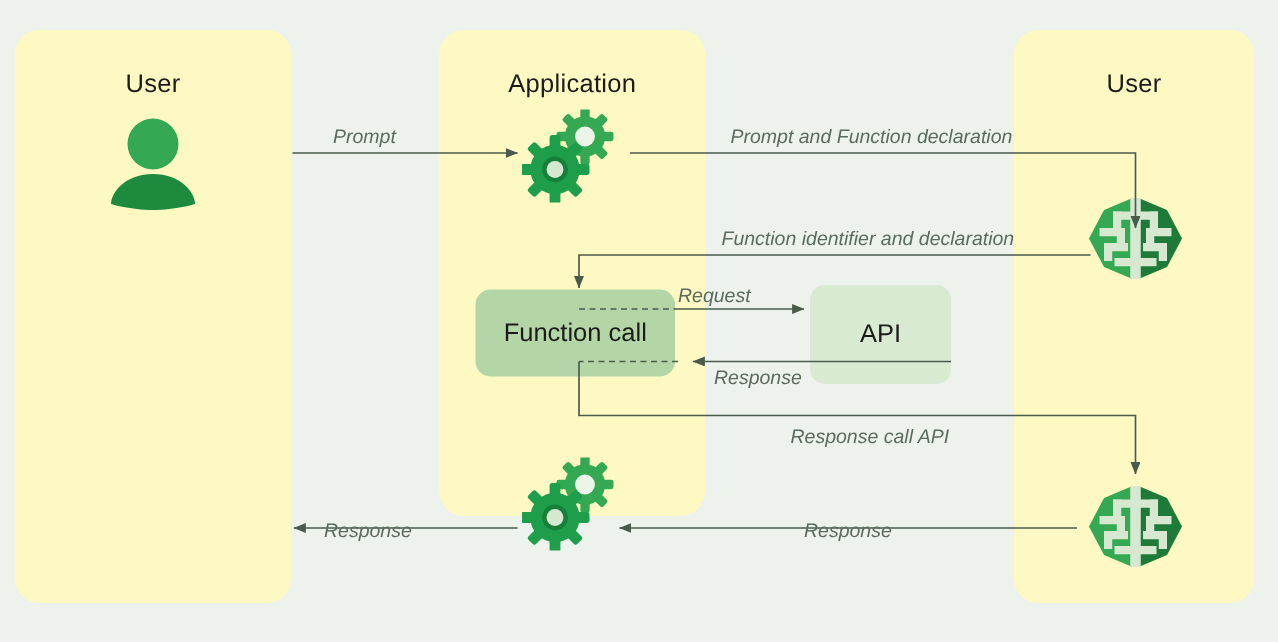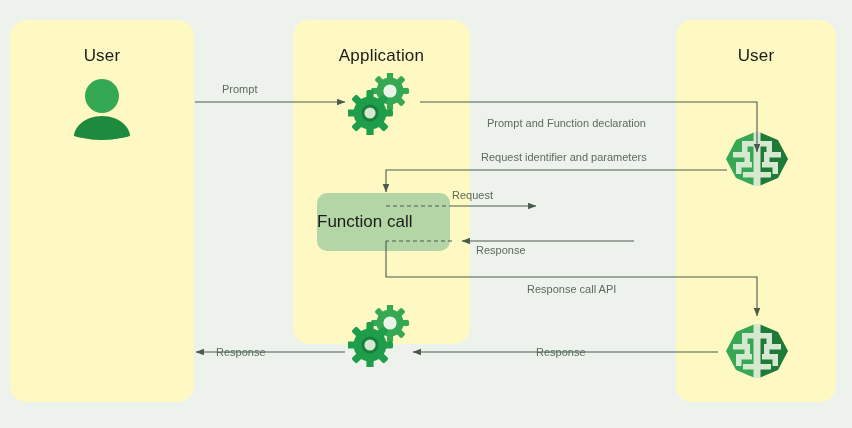--- a/index.html
+++ b/index.html
@@ -31,21 +31,21 @@
   }
   #lane-user   { left: 10px;  top: 20px; width: 184px; height: 382px; }
   #lane-app    { left: 293px; top: 20px; width: 177px; height: 324px; }
   #lane-model  { left: 676px; top: 20px; width: 160px; height: 382px; }
 
   .node-box {
     position: absolute;
     border-radius: 10px;
     display: flex;
     align-items: center;
-    justify-content: flex-start;
+    justify-content: center;
     font-size: 17px;
     color: #1b1b1b;
   }
   #box-function-call {
     left: 317px; top: 193px; width: 133px; height: 58px;
     background: #b4d6a6;
   }
   #box-api {
     left: 540px; top: 190px; width: 94px; height: 66px;
     background: #d9ead3;
@@ -70,42 +70,46 @@
     stroke-width: 1.1px;
   }
   .edge-dashed {
     fill: none;
     stroke: #4a5a4d;
     stroke-width: 1.1px;
     stroke-dasharray: 4 3;
   }
   .edge-label {
     position: absolute;
-    font-size: 11px;
+    font-size: 13px;
     color: #5b6b5e;
     white-space: nowrap;
+    font-style: italic;
   }
 </style>
 </head>
 <body>
 
 <div id="canvas">
 
   <div class="lane" id="lane-user">
     <div class="lane-title">User</div>
   </div>
   <div class="lane" id="lane-app">
     <div class="lane-title">Application</div>
   </div>
   <div class="lane" id="lane-model">
     <div class="lane-title">User</div>
   </div>
 
   <div class="node-box" id="box-function-call">
     <span>Function call</span>
+  </div>
+  <div class="node-box" id="box-api">
+    <span>API</span>
   </div>
 
   <div class="icon-holder" id="icon-user">
     <svg viewBox="0 0 60 62" width="60" height="62">
       <circle cx="30" cy="18" r="17" fill="#34a853"></circle>
       <path d="M30 38 C48 38 58 50 58 58 C58 58 45 62 30 62 C15 62 2 58 2 58 C2 50 12 38 30 38 Z" fill="#1e8a3e"></path>
     </svg>
   </div>
 
   <div class="icon-holder" id="icon-gears-1">
@@ -248,21 +252,21 @@
     <path class="edge-dashed" d="M452,241 L386,241"></path>
 
     <path class="edge" d="M386,241 L386,277 L757,277 L757,316" marker-end="url(#arrow)"></path>
 
     <path class="edge" d="M718,352 L413,352" marker-end="url(#arrow)"></path>
 
     <path class="edge" d="M345,352 L196,352" marker-end="url(#arrow)"></path>
   </svg>
 
   <div class="edge-label" style="left:222px; top:83px;">Prompt</div>
-  <div class="edge-label" style="left:487px; top:83px;margin-top:34px;">Prompt and Function declaration</div>
-  <div class="edge-label" style="left:481px; top:151px;">Request identifier and parameters</div>
+  <div class="edge-label" style="left:487px; top:83px;">Prompt and Function declaration</div>
+  <div class="edge-label" style="left:481px; top:151px;">Function identifier and declaration</div>
   <div class="edge-label" style="left:452px; top:189px;">Request</div>
   <div class="edge-label" style="left:476px; top:244px;">Response</div>
   <div class="edge-label" style="left:527px; top:283px;">Response call API</div>
   <div class="edge-label" style="left:536px; top:346px;">Response</div>
   <div class="edge-label" style="left:216px; top:346px;">Response</div>
 
 </div>
 
 </body></html>

